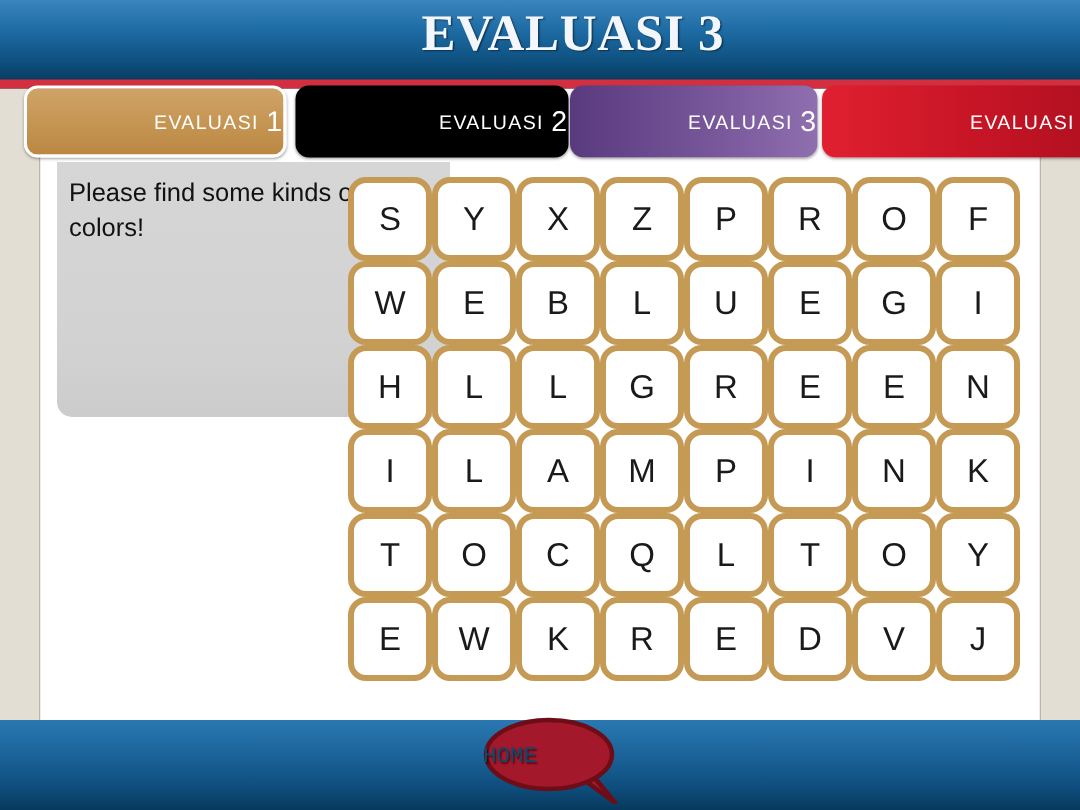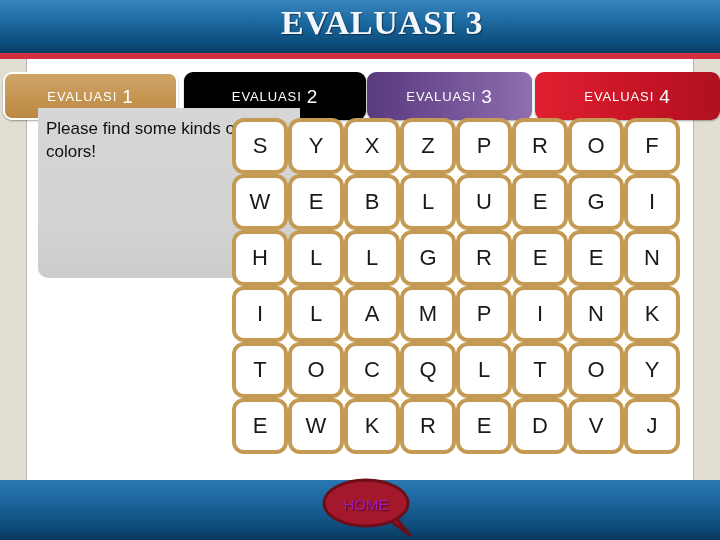--- a/index.html
+++ b/index.html
@@ -81,32 +81,33 @@
   #tabs {
     position: absolute;
     left: 0; top: 57px;
     width: 720px;
     height: 48px;
     z-index: 15;
   }
 
   .tab {
     position: absolute;
-    top: 15px;
+    top: 0;
     height: 48px;
     border-radius: 9px;
     display: flex;
     align-items: center;
-    justify-content: center;
+    justify-content: flex-end;
     color: #ffffff;
     font-size: 13px;
     letter-spacing: 0.9px;
     white-space: nowrap;
     box-shadow: 0 1px 2px rgba(0,0,0,0.35);
     cursor: pointer;
+    margin-left: 13px;
   }
   .tab .num {
     font-size: 19px;
     margin-left: 5px;
     line-height: 1;
   }
 
   #tab0 { left: 3px;   width: 175px; background: linear-gradient(to bottom, #cfa367 0%, #c3924f 55%, #b9studio 100%); background: linear-gradient(to bottom, #cfa367 0%, #c49350 60%, #bb8844 100%); border: 2px solid #ffffff; }
   #tab1 { left: 184px; width: 182px; background: #000000; }
   #tab2 { left: 367px; width: 165px; background: linear-gradient(to right, #5a3a7e 0%, #7b5a9e 65%, #8f6fae 100%); }
@@ -206,25 +207,26 @@
     width: 98px;
     height: 58px;
     z-index: 45;
     cursor: pointer;
   }
   #home-button svg { display: block; width: 98px; height: 58px; }
   #home-label {
     position: absolute;
     left: 0; top: 18px;
     width: 88px;
-    text-align: center;
+    text-align: left;
     font-size: 15px;
-    color: #a21caf;
+    color: #0c4a6e;
     text-shadow: 1px 1px 1px rgba(0,0,0,0.5);
     pointer-events: none;
+    font-family: Liberation Mono, monospace;
   }
 </style>
 </head>
 <body>
 
 <div id="slide">
 
   <div class="margin-strip left"></div>
   <div class="margin-strip right"></div>
   <div class="margin-rule left"></div>

